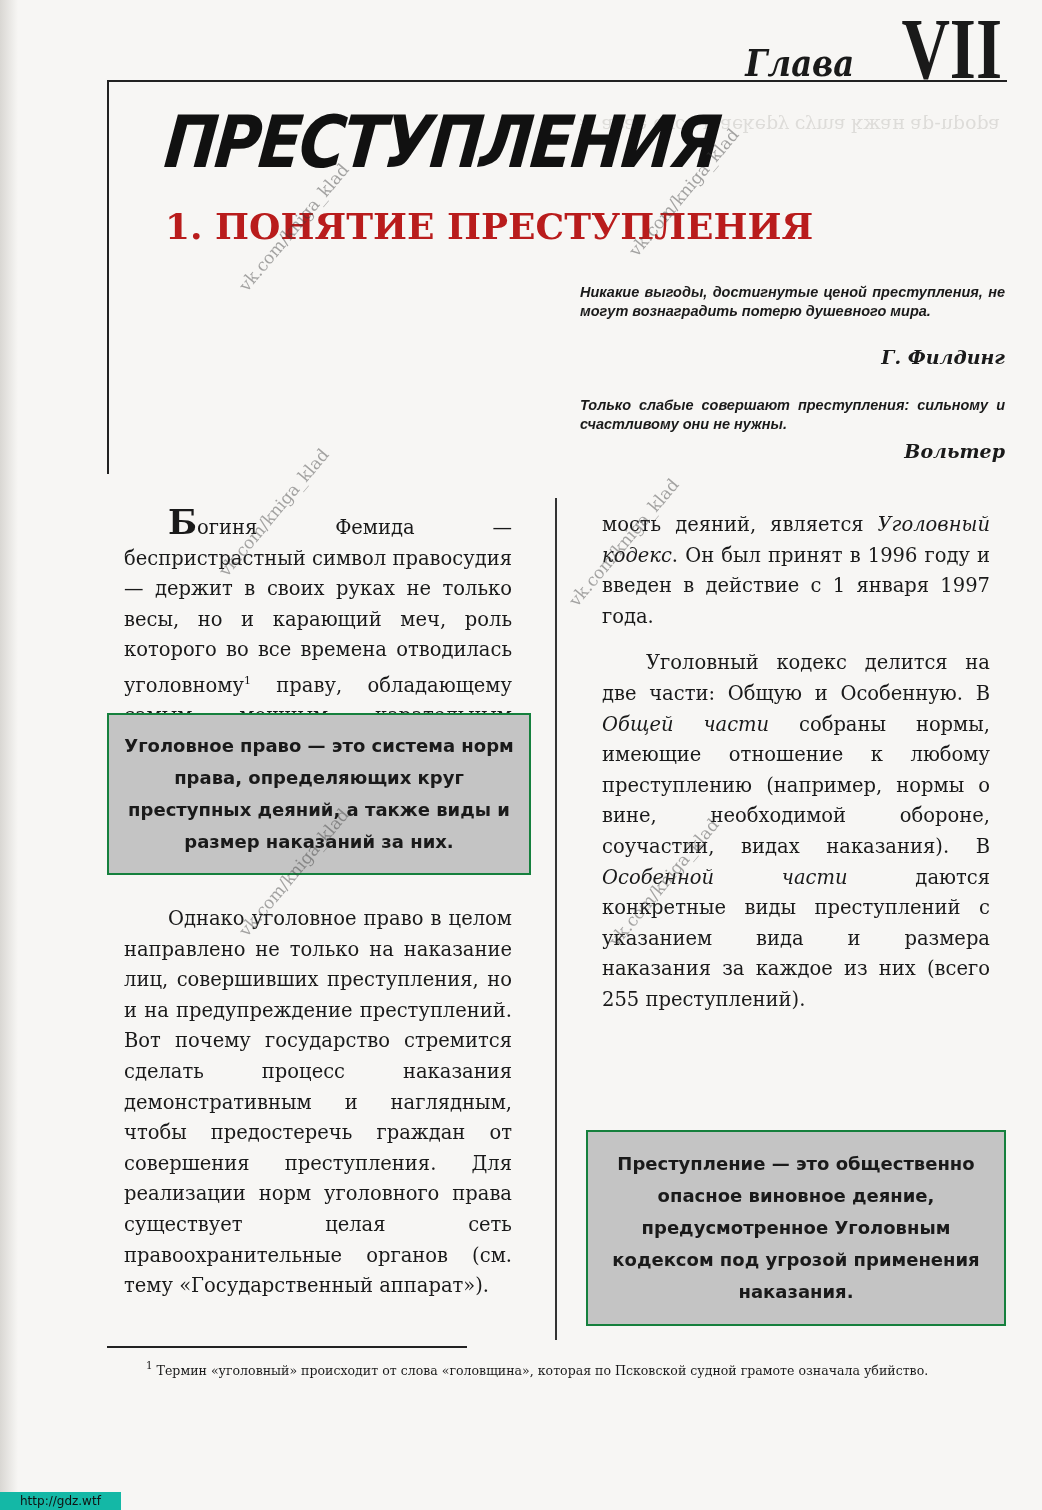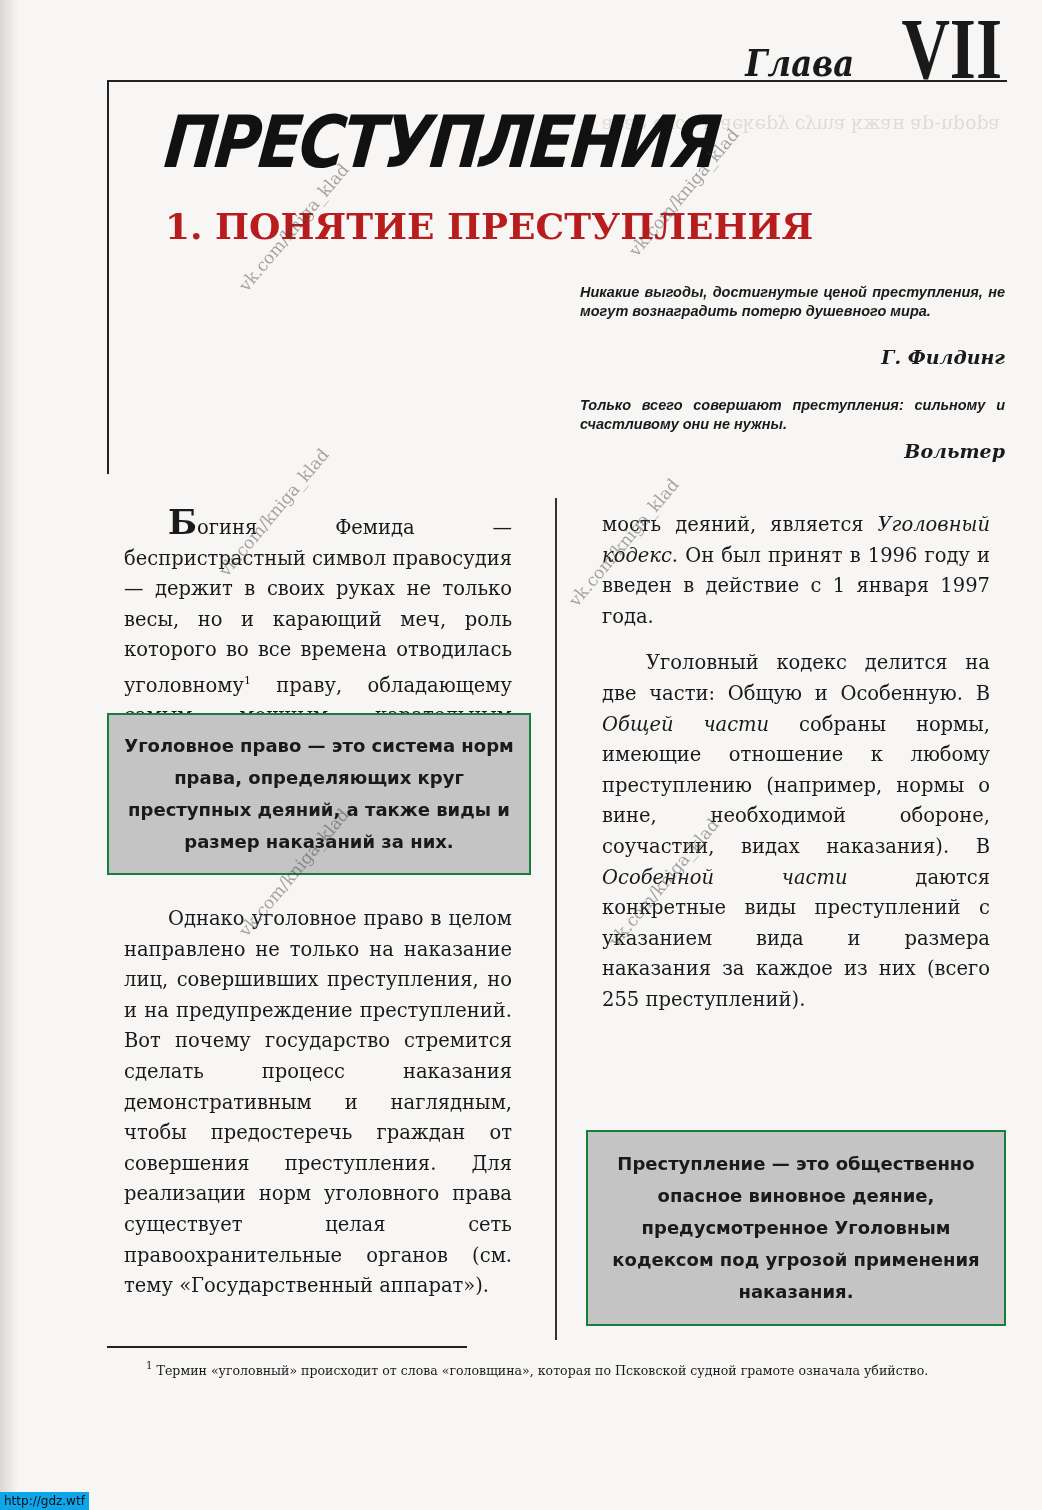--- a/index.html
+++ b/index.html
@@ -72,43 +72,43 @@
     font-family: "DejaVu Serif", serif; font-size: 13.5px; line-height: 27px;
     transform: scaleX(0.93); transform-origin: left;
   }
   .footnote .first { text-indent: 42px; display: block; }
   sup { font-size: 11px; }
   .watermark {
     position: absolute; color: rgba(60,60,60,0.45); font-family: "DejaVu Serif", serif;
     font-size: 17px; transform: rotate(-50deg); transform-origin: left bottom; white-space: nowrap;
   }
   .url-tag {
-    position: absolute; left: 0; bottom: 0; background: #0ea5e9; color: #111;
-    font-family: "DejaVu Sans", sans-serif; font-size: 12px; padding: 2px 4px;
+    position: absolute; left: 0; bottom: 0; background: #14b8a6; color: #111;
+    font-family: "DejaVu Sans", sans-serif; font-size: 12px; padding: 2px 20px;
   }
 </style>
 </head>
 <body>
 
 <div class="page-shadow"></div>
 
 <div class="bleed" style="left:580px; top:108px; width:420px;">ɐdоdu-dɐ нɐжʞ ɐɯʎɔ ʎdǝʞǝɐɯ ǝɔʎɔ ǝɐʚɐ ɐǝɐ</div>
 
 <div class="chapter-label">Глава</div>
 <div class="chapter-num">VII</div>
 
 <div class="header-frame"></div>
 
 <div class="chapter-title">ПРЕСТУПЛЕНИЯ</div>
 <div class="section-title">1. ПОНЯТИЕ ПРЕСТУПЛЕНИЯ</div>
 
 <div class="epigraph" style="top:283px;">Никакие выгоды, достигнутые ценой преступления, не могут вознаградить потерю душевного мира.</div>
 <div class="epigraph-author" style="top:346px;">Г. Филдинг</div>
 
-<div class="epigraph" style="top:396px;">Только всего совершают преступления: сильному и счастливому они не нужны.</div>
+<div class="epigraph" style="top:396px;">Только слабые совершают преступления: сильному и счастливому они не нужны.</div>
 <div class="epigraph-author" style="top:440px;">Вольтер</div>
 
 <div class="col" style="left:108px; top:496px;">
   <p class="indent"><span class="dropcap">Б</span><span>огиня Фемида — беспристрастный символ правосудия — держит в своих руках не только весы, но и карающий меч, роль которого во все времена отводилась уголовному</span><sup>1</sup><span> праву, обладающему самым мощным карательным зарядом.</span></p>
 </div>
 
 <div class="defbox" style="left:107px; top:713px; width:424px; height:162px; padding:8px 10px;">
   <span>Уголовное право — это система норм права, определяющих круг преступных деяний, а также виды и размер наказаний за них.</span>
 </div>
 

